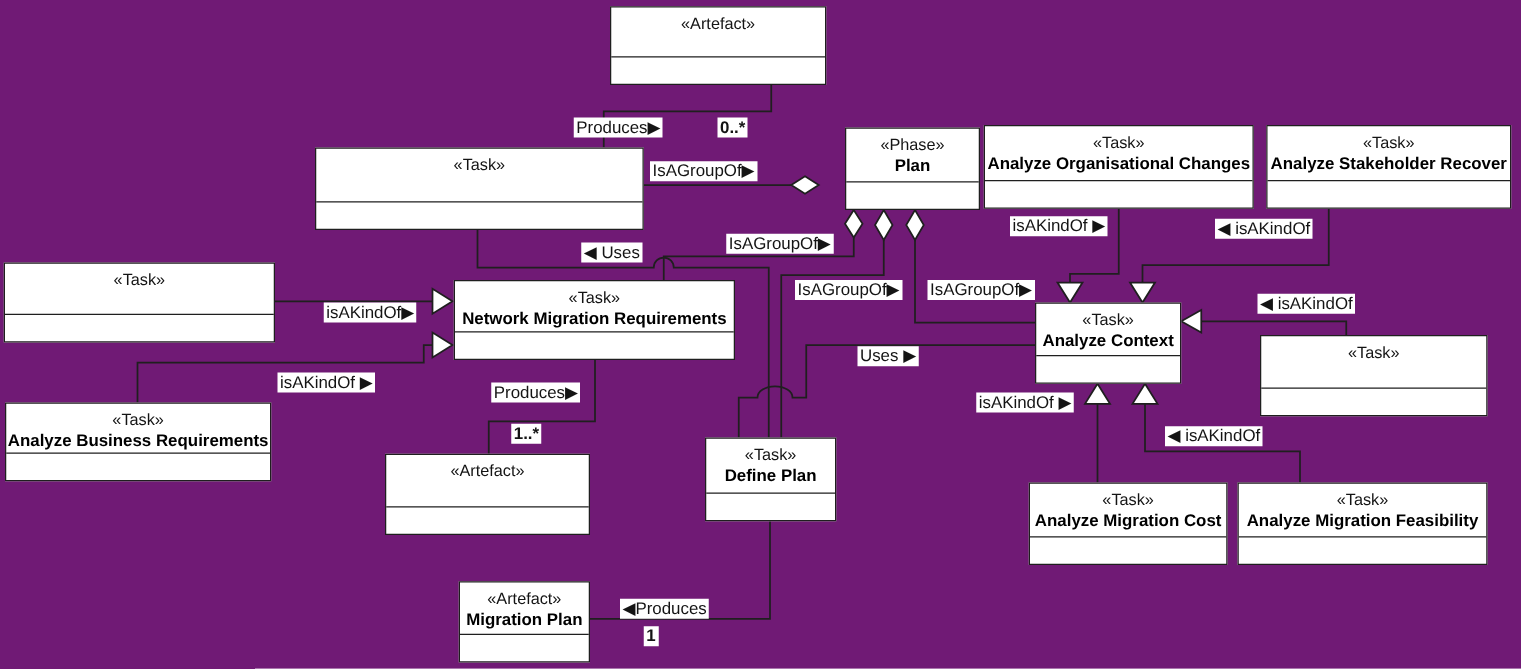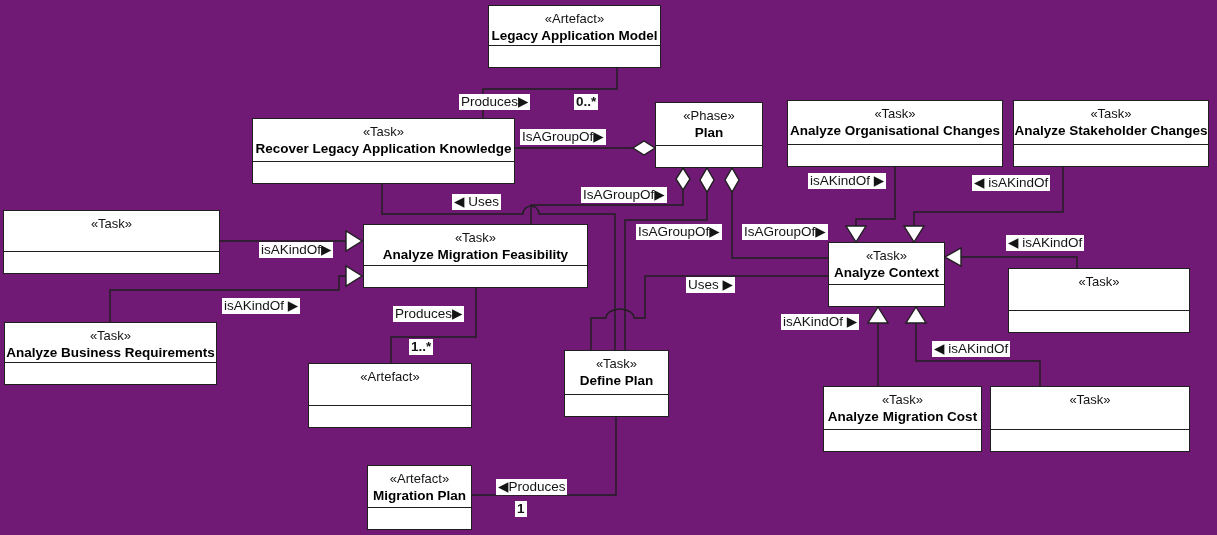--- a/index.html
+++ b/index.html
@@ -74,124 +74,123 @@
       <polygon points="945,257 961,248 961,266"></polygon>
       <polygon points="878,307 868,323 888,323"></polygon>
       <polygon points="916,307 906,323 926,323"></polygon>
     </g>
   </svg>
 
   <div id="nodes">
       <div class="node" style="left: 488px; top: 5px; width: 173px; height: 63px;">
         <div class="node-title">
           <div class="stereotype">«Artefact»</div>
-          <div class="node-name">Legacy Application Model</div>
         </div>
         <div class="node-body"></div>
       </div>
       <div class="node" style="left: 252px; top: 118px; width: 263px; height: 66px;">
         <div class="node-title">
           <div class="stereotype">«Task»</div>
-          <div class="node-name">Recover Legacy Application Knowledge</div>
-        </div>
-        <div class="node-body"></div>
-      </div>
-      <div class="node" style="left: 655px; top: 102px; width: 108px; height: 66px;">
+        </div>
+        <div class="node-body"></div>
+      </div>
+      <div class="node" style="left: 676px; top: 102px; width: 108px; height: 66px;">
         <div class="node-title">
           <div class="stereotype">«Phase»</div>
           <div class="node-name">Plan</div>
         </div>
         <div class="node-body"></div>
       </div>
       <div class="node" style="left: 787px; top: 100px; width: 216px; height: 67px;">
         <div class="node-title">
           <div class="stereotype">«Task»</div>
           <div class="node-name">Analyze Organisational Changes</div>
         </div>
         <div class="node-body"></div>
       </div>
       <div class="node" style="left: 1013px; top: 100px; width: 196px; height: 67px;">
         <div class="node-title">
           <div class="stereotype">«Task»</div>
-          <div class="node-name">Analyze Stakeholder Changes</div>
+          <div class="node-name">Analyze Stakeholder Recover</div>
         </div>
         <div class="node-body"></div>
       </div>
       <div class="node" style="left: 3px; top: 210px; width: 217px; height: 64px;">
         <div class="node-title">
           <div class="stereotype">«Task»</div>
         </div>
         <div class="node-body"></div>
       </div>
       <div class="node" style="left: 363px; top: 224px; width: 225px; height: 64px;">
         <div class="node-title">
           <div class="stereotype">«Task»</div>
+          <div class="node-name">Network Migration Requirements</div>
+        </div>
+        <div class="node-body"></div>
+      </div>
+      <div class="node" style="left: 4px; top: 322px; width: 213px; height: 63px;">
+        <div class="node-title">
+          <div class="stereotype">«Task»</div>
+          <div class="node-name">Analyze Business Requirements</div>
+        </div>
+        <div class="node-body"></div>
+      </div>
+      <div class="node" style="left: 308px; top: 363px; width: 164px; height: 65px;">
+        <div class="node-title">
+          <div class="stereotype">«Artefact»</div>
+        </div>
+        <div class="node-body"></div>
+      </div>
+      <div class="node" style="left: 564px; top: 350px; width: 105px; height: 67px;">
+        <div class="node-title">
+          <div class="stereotype">«Task»</div>
+          <div class="node-name">Define Plan</div>
+        </div>
+        <div class="node-body"></div>
+      </div>
+      <div class="node" style="left: 828px; top: 242px; width: 117px; height: 65px;">
+        <div class="node-title">
+          <div class="stereotype">«Task»</div>
+          <div class="node-name">Analyze Context</div>
+        </div>
+        <div class="node-body"></div>
+      </div>
+      <div class="node" style="left: 1008px; top: 268px; width: 182px; height: 65px;">
+        <div class="node-title">
+          <div class="stereotype">«Task»</div>
+        </div>
+        <div class="node-body"></div>
+      </div>
+      <div class="node" style="left: 823px; top: 386px; width: 159px; height: 66px;">
+        <div class="node-title">
+          <div class="stereotype">«Task»</div>
+          <div class="node-name">Analyze Migration Cost</div>
+        </div>
+        <div class="node-body"></div>
+      </div>
+      <div class="node" style="left: 990px; top: 386px; width: 200px; height: 66px;">
+        <div class="node-title">
+          <div class="stereotype">«Task»</div>
           <div class="node-name">Analyze Migration Feasibility</div>
-        </div>
-        <div class="node-body"></div>
-      </div>
-      <div class="node" style="left: 4px; top: 322px; width: 213px; height: 63px;">
-        <div class="node-title">
-          <div class="stereotype">«Task»</div>
-          <div class="node-name">Analyze Business Requirements</div>
-        </div>
-        <div class="node-body"></div>
-      </div>
-      <div class="node" style="left: 308px; top: 363px; width: 164px; height: 65px;">
-        <div class="node-title">
-          <div class="stereotype">«Artefact»</div>
-        </div>
-        <div class="node-body"></div>
-      </div>
-      <div class="node" style="left: 564px; top: 350px; width: 105px; height: 67px;">
-        <div class="node-title">
-          <div class="stereotype">«Task»</div>
-          <div class="node-name">Define Plan</div>
-        </div>
-        <div class="node-body"></div>
-      </div>
-      <div class="node" style="left: 828px; top: 242px; width: 117px; height: 65px;">
-        <div class="node-title">
-          <div class="stereotype">«Task»</div>
-          <div class="node-name">Analyze Context</div>
-        </div>
-        <div class="node-body"></div>
-      </div>
-      <div class="node" style="left: 1008px; top: 268px; width: 182px; height: 65px;">
-        <div class="node-title">
-          <div class="stereotype">«Task»</div>
-        </div>
-        <div class="node-body"></div>
-      </div>
-      <div class="node" style="left: 823px; top: 386px; width: 159px; height: 66px;">
-        <div class="node-title">
-          <div class="stereotype">«Task»</div>
-          <div class="node-name">Analyze Migration Cost</div>
-        </div>
-        <div class="node-body"></div>
-      </div>
-      <div class="node" style="left: 990px; top: 386px; width: 200px; height: 66px;">
-        <div class="node-title">
-          <div class="stereotype">«Task»</div>
         </div>
         <div class="node-body"></div>
       </div>
       <div class="node" style="left: 367px; top: 465px; width: 105px; height: 65px;">
         <div class="node-title">
           <div class="stereotype">«Artefact»</div>
           <div class="node-name">Migration Plan</div>
         </div>
         <div class="node-body"></div>
       </div>
     </div>
   <div id="labels">
       <div class="edge-label" style="left: 459px; top: 94px;">Produces▶</div>
       <div class="edge-label bold" style="left: 574px; top: 94px;">0..*</div>
       <div class="edge-label" style="left: 520px; top: 129px;">IsAGroupOf▶</div>
-      <div class="edge-label" style="left: 452px; top: 194px;">◀ Uses</div>
+      <div class="edge-label" style="left: 465px; top: 194px;">◀ Uses</div>
       <div class="edge-label" style="left: 581px; top: 187px;">IsAGroupOf▶</div>
       <div class="edge-label" style="left: 636px; top: 224px;">IsAGroupOf▶</div>
       <div class="edge-label" style="left: 742px; top: 224px;">IsAGroupOf▶</div>
       <div class="edge-label" style="left: 808px; top: 173px;">isAKindOf ▶</div>
       <div class="edge-label" style="left: 972px; top: 175px;">◀ isAKindOf</div>
       <div class="edge-label" style="left: 1006px; top: 235px;">◀ isAKindOf</div>
       <div class="edge-label" style="left: 686px; top: 277px;">Uses ▶</div>
       <div class="edge-label" style="left: 781px; top: 314px;">isAKindOf ▶</div>
       <div class="edge-label" style="left: 932px; top: 341px;">◀ isAKindOf</div>
       <div class="edge-label" style="left: 259px; top: 242px;">isAKindOf▶</div>

